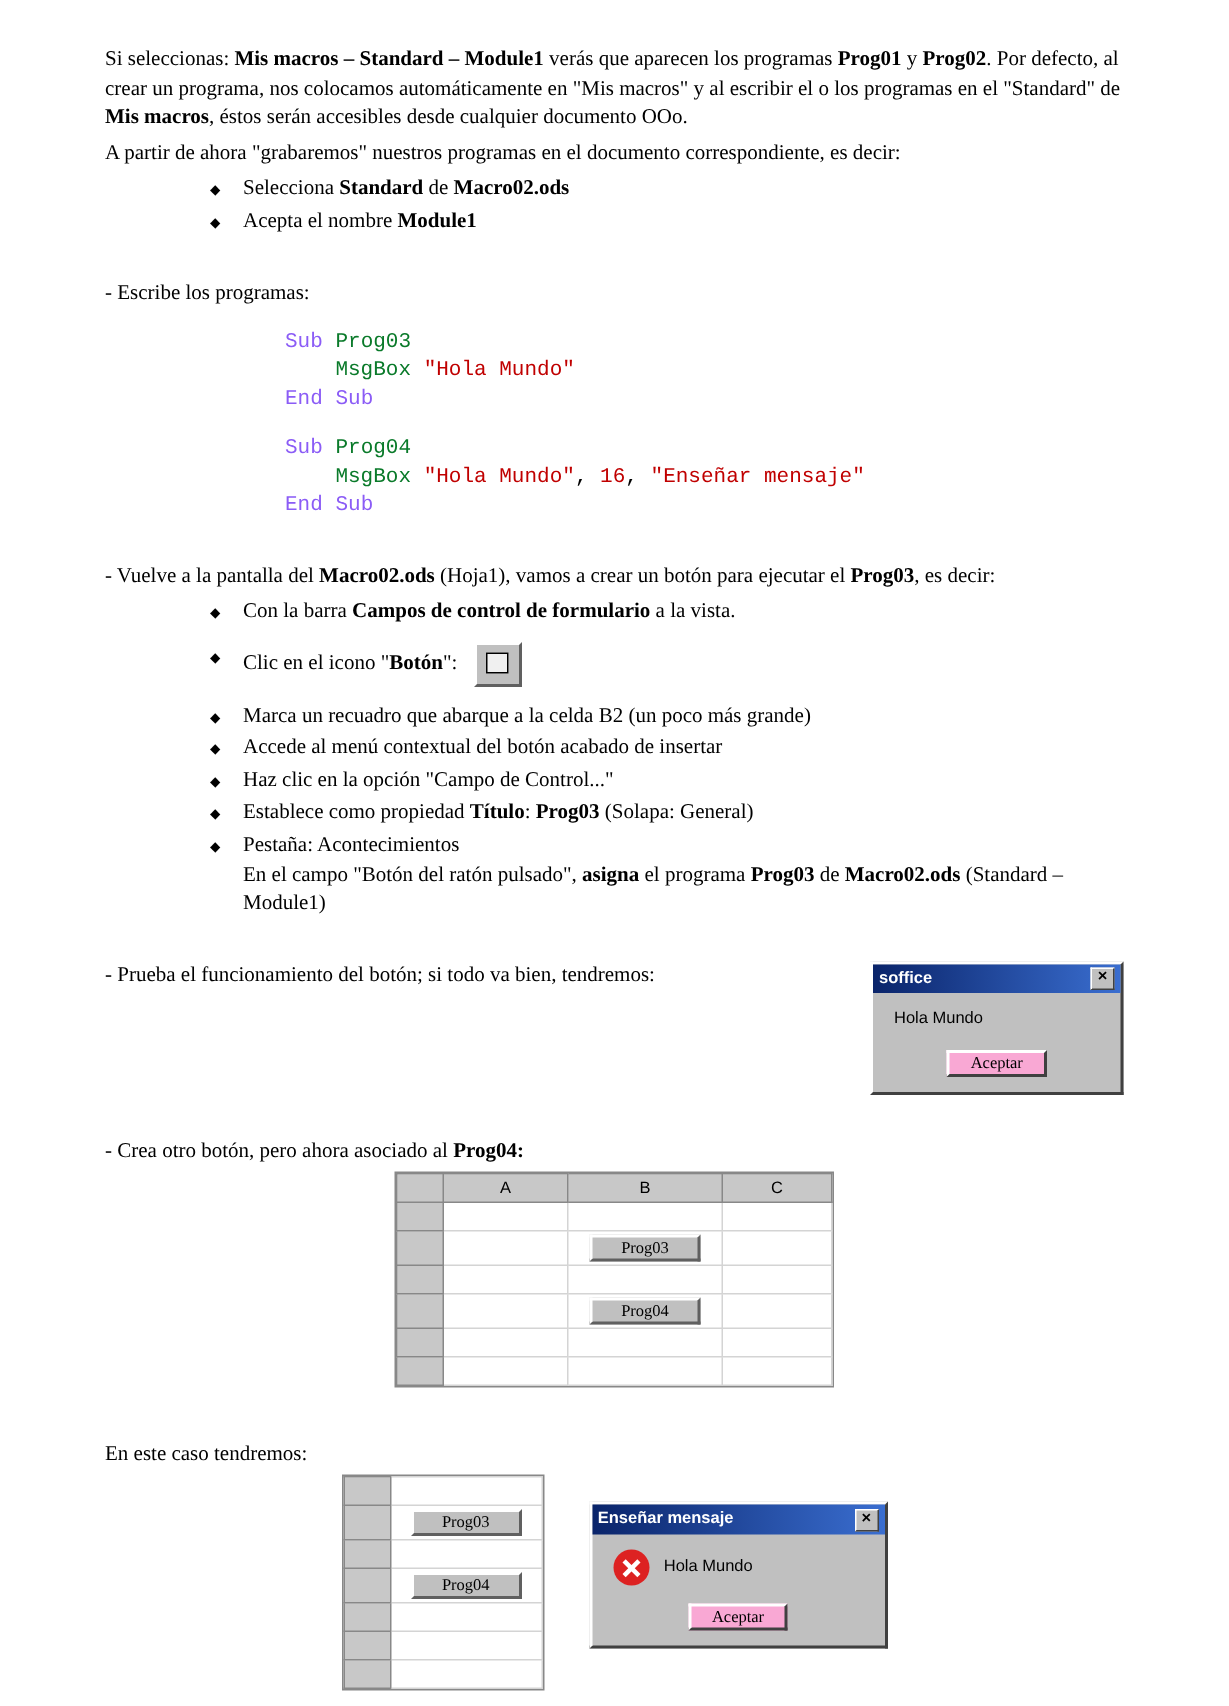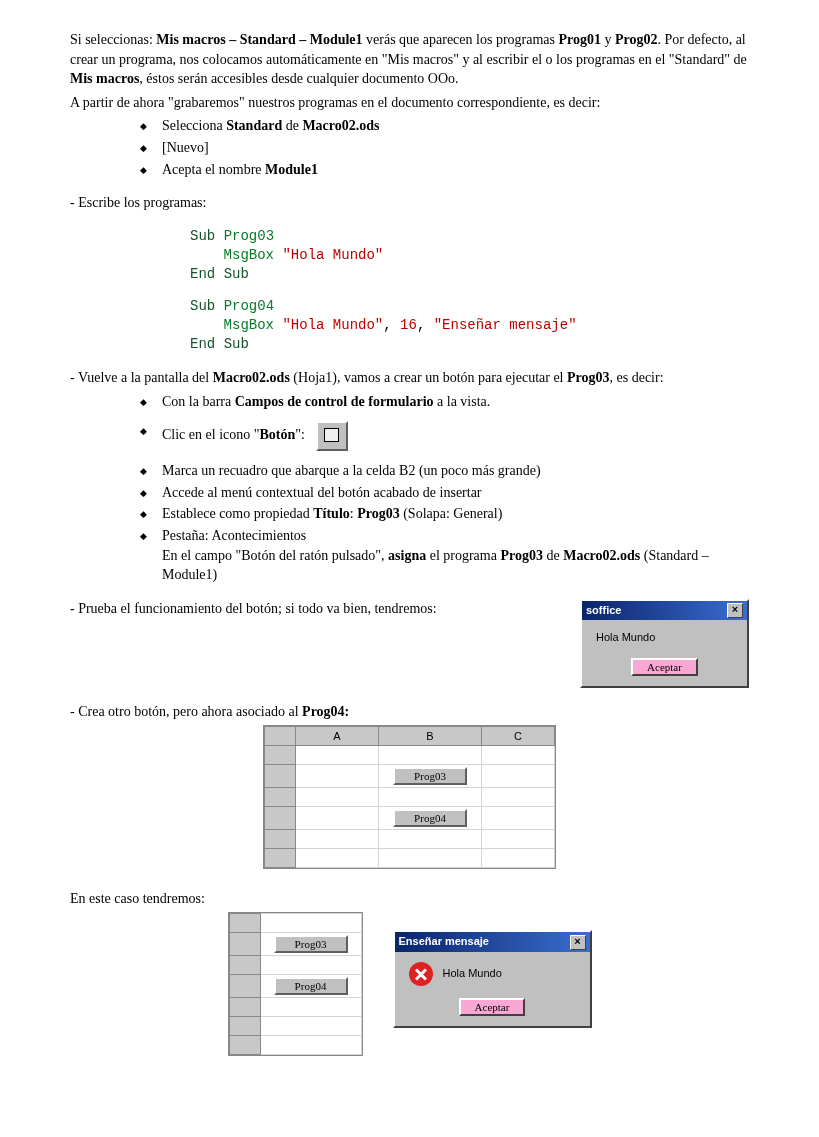--- a/index.html
+++ b/index.html
@@ -5,21 +5,21 @@
   body {
     font-family: "Times New Roman", serif;
     font-size: 14px;
     margin: 0;
     padding: 30px 70px;
     width: 679px;
     color: #000;
     line-height: 1.4;
   }
   p { margin: 0 0 4px 0; }
-  .section-gap { margin-top: 14px; }
+  .section-gap { margin-top: 28px; }
   ul.bullets {
     list-style: none;
     margin: 4px 0 4px 70px;
     padding: 0;
   }
   ul.bullets li {
     position: relative;
     padding-left: 22px;
     margin: 2px 0;
   }
@@ -29,21 +29,21 @@
     position: absolute;
     left: 0;
     top: 4px;
   }
   .code-block {
     font-family: "Courier New", monospace;
     font-size: 14px;
     margin: 14px 0 14px 120px;
     line-height: 1.35;
   }
-  .kw { color: #14532d; }
+  .kw { color: #8b5cf6; }
   .fn { color: #0a7a2a; }
   .str { color: #c00000; }
   b { font-weight: bold; }
 
   
   .btn-icon {
     display: inline-block;
     width: 28px; height: 26px;
     background: #c0c0c0;
     border: 2px solid;
@@ -193,21 +193,20 @@
 </head>
 <body>
 
 <p>
   <span>Si seleccionas: </span><b>Mis macros – Standard – Module1</b><span> verás que aparecen los programas </span><b>Prog01</b><span> y </span><b>Prog02</b><span>. Por defecto, al crear un programa, nos colocamos automáticamente en "Mis macros" y al escribir el o los programas en el "Standard" de </span><b>Mis macros</b><span>, éstos serán accesibles desde cualquier documento OOo.</span>
 </p>
 <p>A partir de ahora "grabaremos" nuestros programas en el documento correspondiente, es decir:</p>
 
 <ul class="bullets">
   <li><span>Selecciona </span><b>Standard</b><span> de </span><b>Macro02.ods</b></li>
-  <li>[Nuevo]</li>
   <li><span>Acepta el nombre </span><b>Module1</b></li>
 </ul>
 
 <p class="section-gap">- Escribe los programas:</p>
 
 <div class="code-block">
   <span class="kw">Sub</span> <span class="fn">Prog03</span><br>
   &nbsp;&nbsp;&nbsp;&nbsp;<span class="fn">MsgBox</span> <span class="str">"Hola Mundo"</span><br>
   <span class="kw">End</span> <span class="kw">Sub</span>
 </div>
@@ -223,20 +222,21 @@
 </p>
 
 <ul class="bullets">
   <li><span>Con la barra </span><b>Campos de control de formulario</b><span> a la vista.</span></li>
   <li style="margin:10px 0;">
     <span>Clic en el icono "</span><b>Botón</b><span>":</span>
     <span class="btn-icon"><span class="btn-icon-inner"></span></span>
   </li>
   <li>Marca un recuadro que abarque a la celda B2 (un poco más grande)</li>
   <li>Accede al menú contextual del botón acabado de insertar</li>
+  <li>Haz clic en la opción "Campo de Control..."</li>
   <li><span>Establece como propiedad </span><b>Título</b><span>: </span><b>Prog03</b><span> (Solapa: General)</span></li>
   <li>
     <span>Pestaña: Acontecimientos</span><br>
     <span>En el campo "Botón del ratón pulsado", </span><b>asigna</b><span> el programa </span><b>Prog03</b><span> de </span><b>Macro02.ods</b><span> (Standard – Module1)</span>
   </li>
 </ul>
 
 <div class="row-flex section-gap">
   <p style="flex:1;">- Prueba el funcionamiento del botón; si todo va bien, tendremos:</p>
   <div class="msgbox" style="width:165px;">

